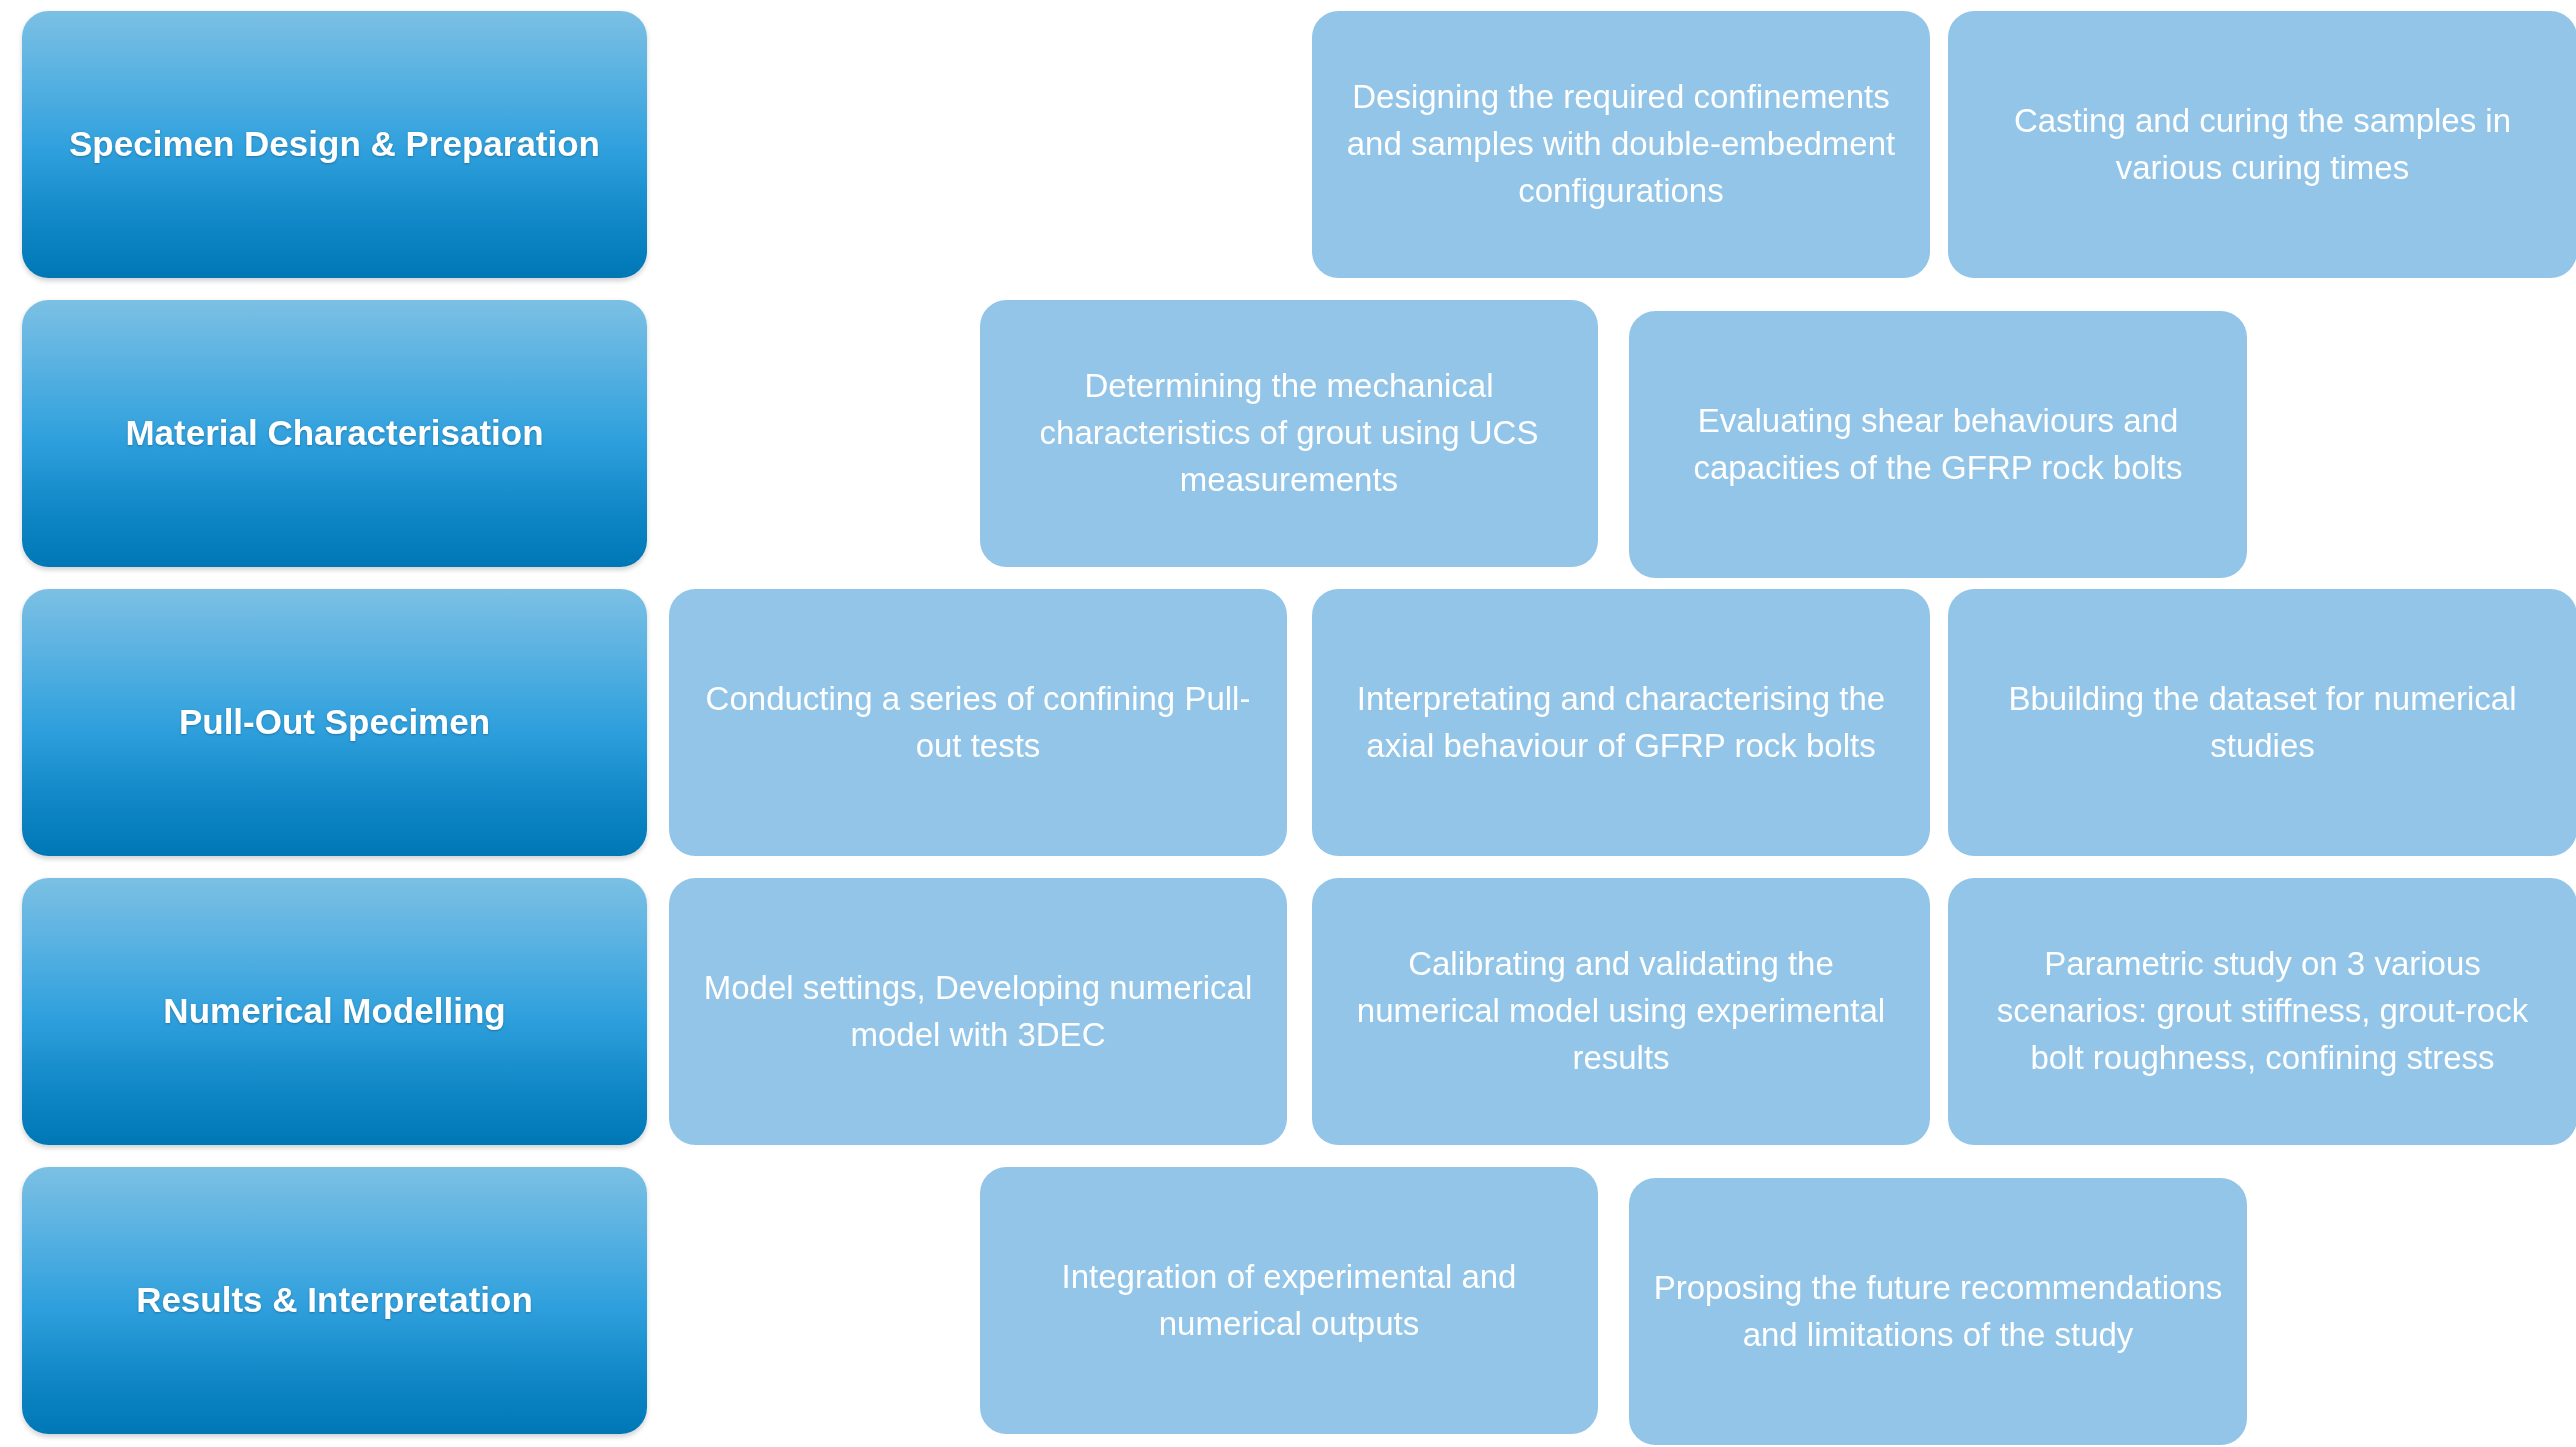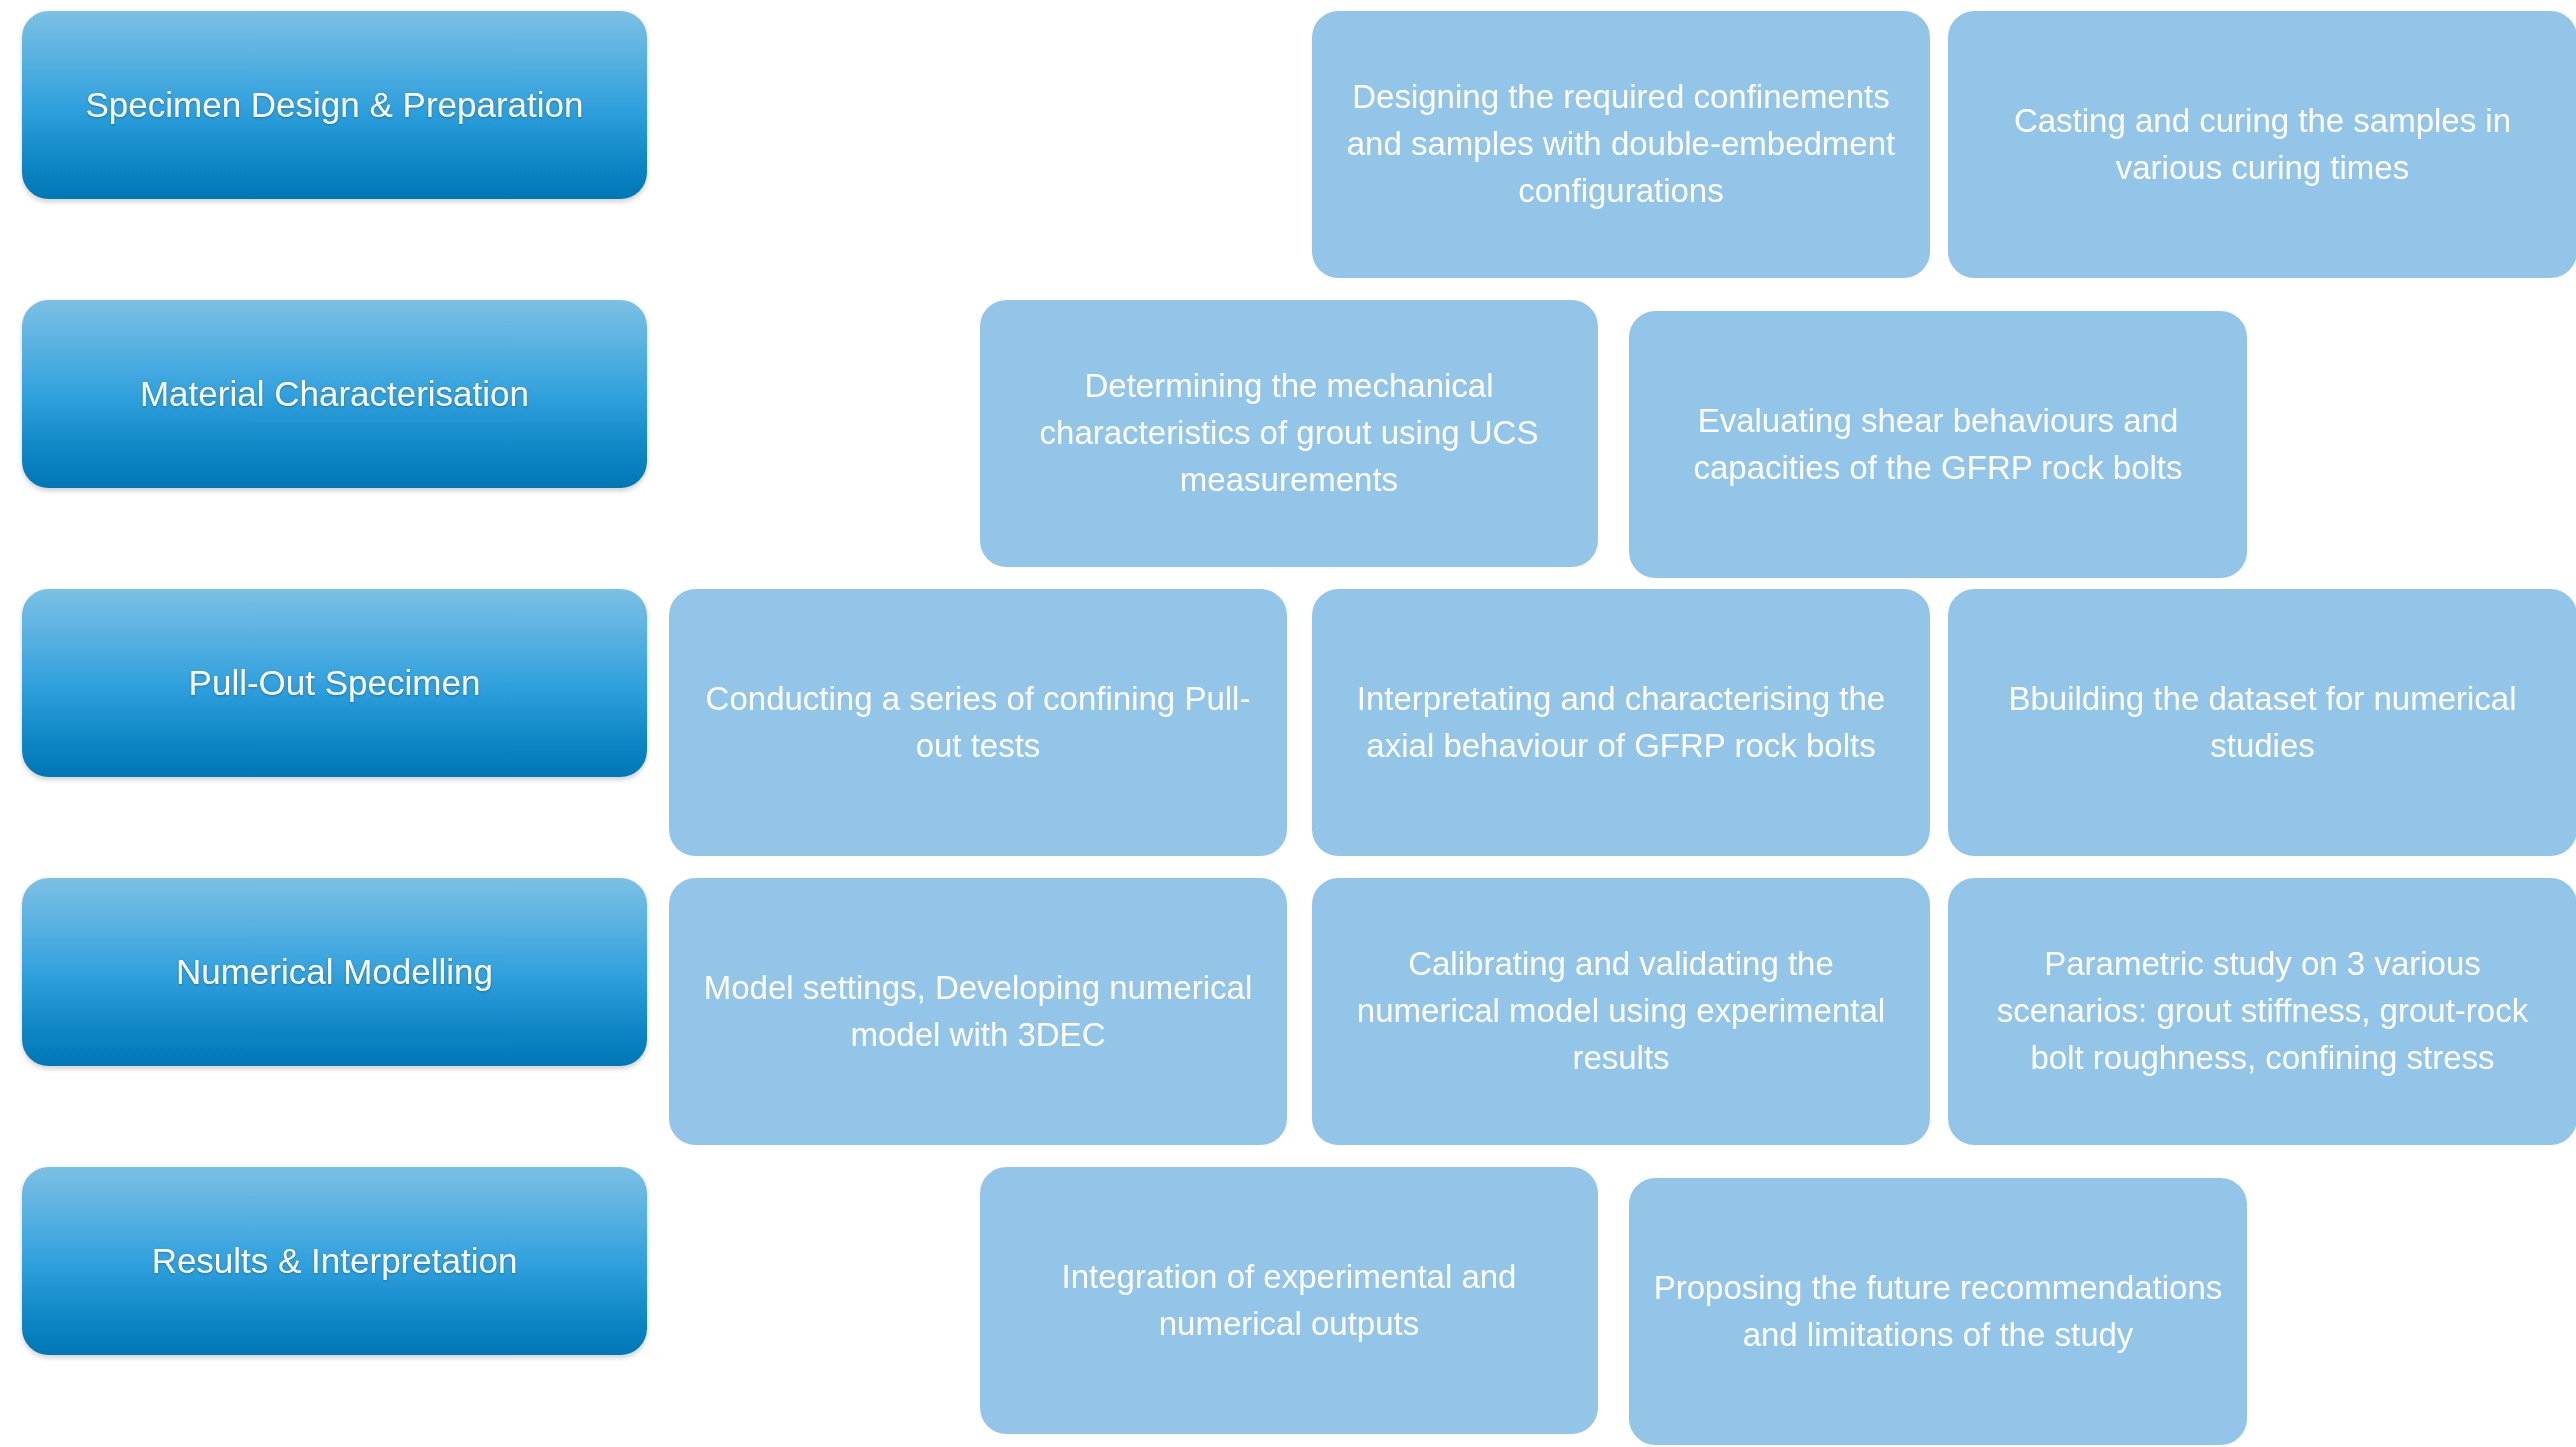--- a/index.html
+++ b/index.html
@@ -26,37 +26,37 @@
     width: 2576px;
     height: 289px;
     box-sizing: border-box;
   }
 
   .stage-box {
     position: absolute;
     left: 22px;
     top: 11px;
     width: 625px;
-    height: 188px;
+    height: 267px;
     border-radius: 26.4px;
     background: linear-gradient(180deg,
         #7cc0e4 0%,
         #5cb3e2 22%,
         #2fa0dd 52%,
         #0d84c4 82%,
         #0077b5 100%);
     box-shadow: 0 2.3px 5.4px rgba(0,0,0,0.18);
     display: flex;
     align-items: center;
     justify-content: center;
     text-align: center;
     color: #ffffff;
     font-size: 35px;
     line-height: 1.32;
-    font-weight: 400;
+    font-weight: 700;
     padding: 0 26.4px;
     box-sizing: border-box;
     text-shadow: 0 0.8px 2.3px rgba(0,0,0,0.25);
   }
 
   .task-box {
     position: absolute;
     top: 11px;
     width: 618px;
     height: 267px;

